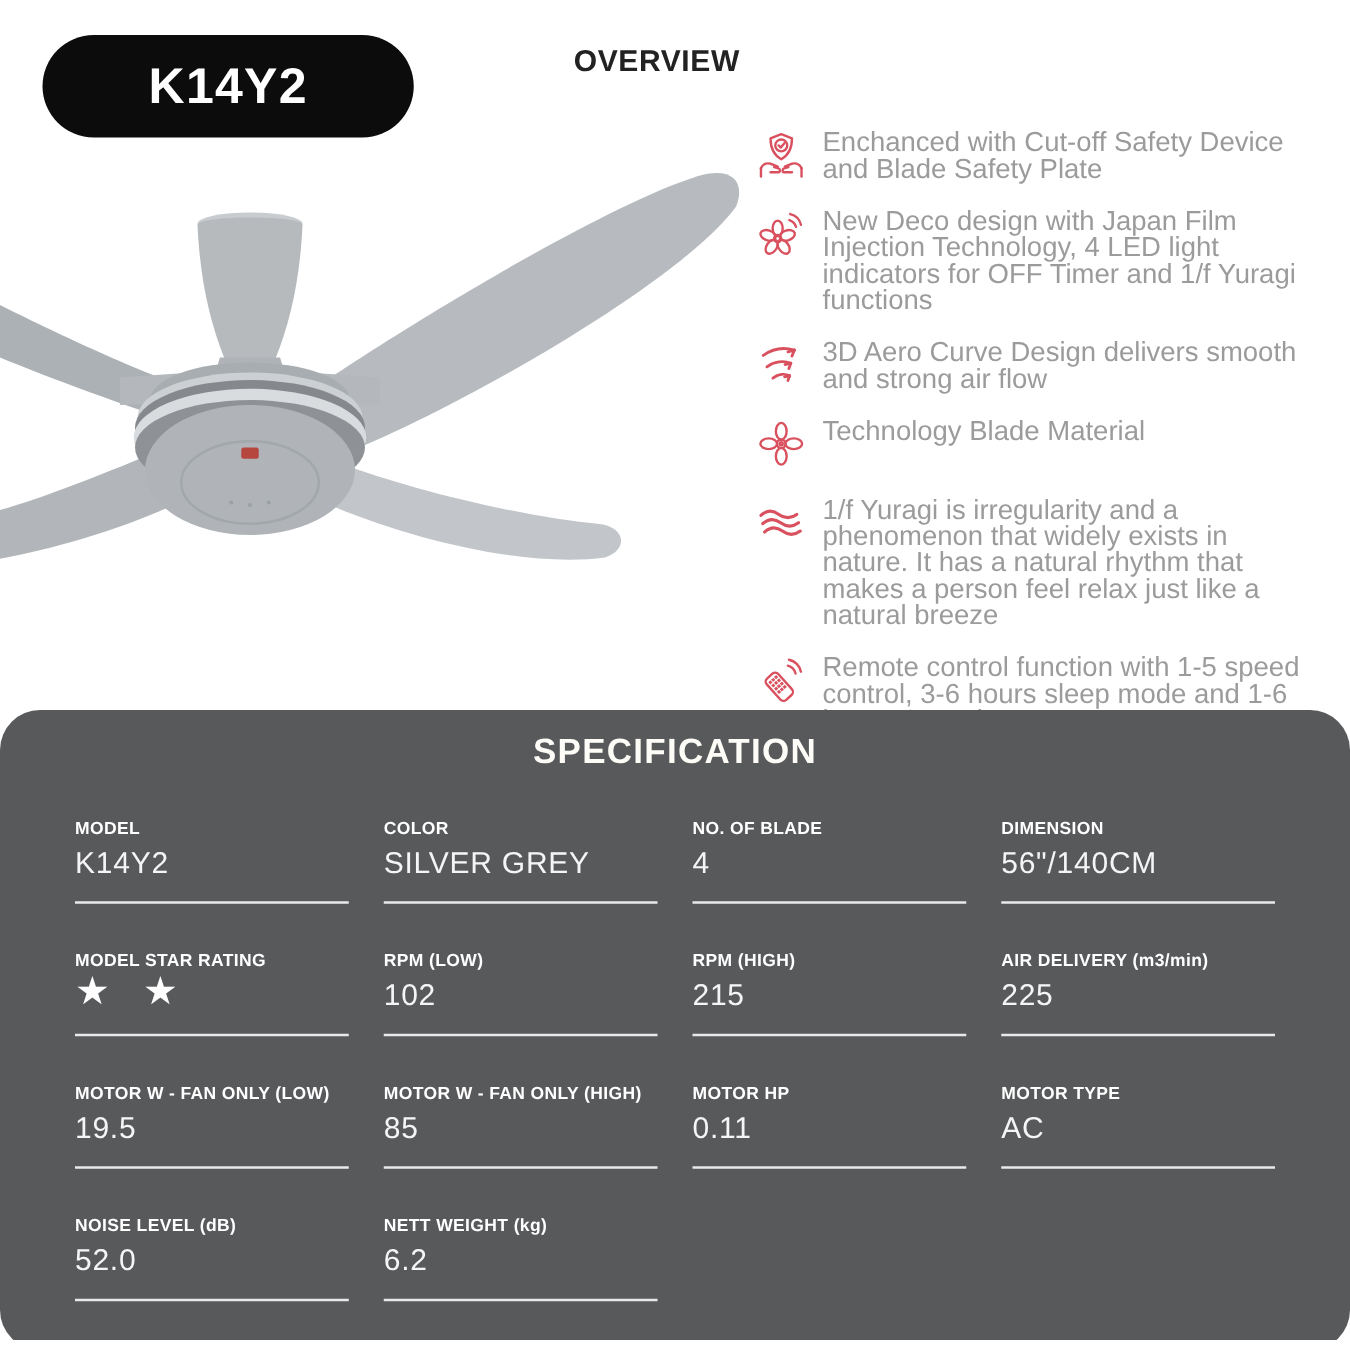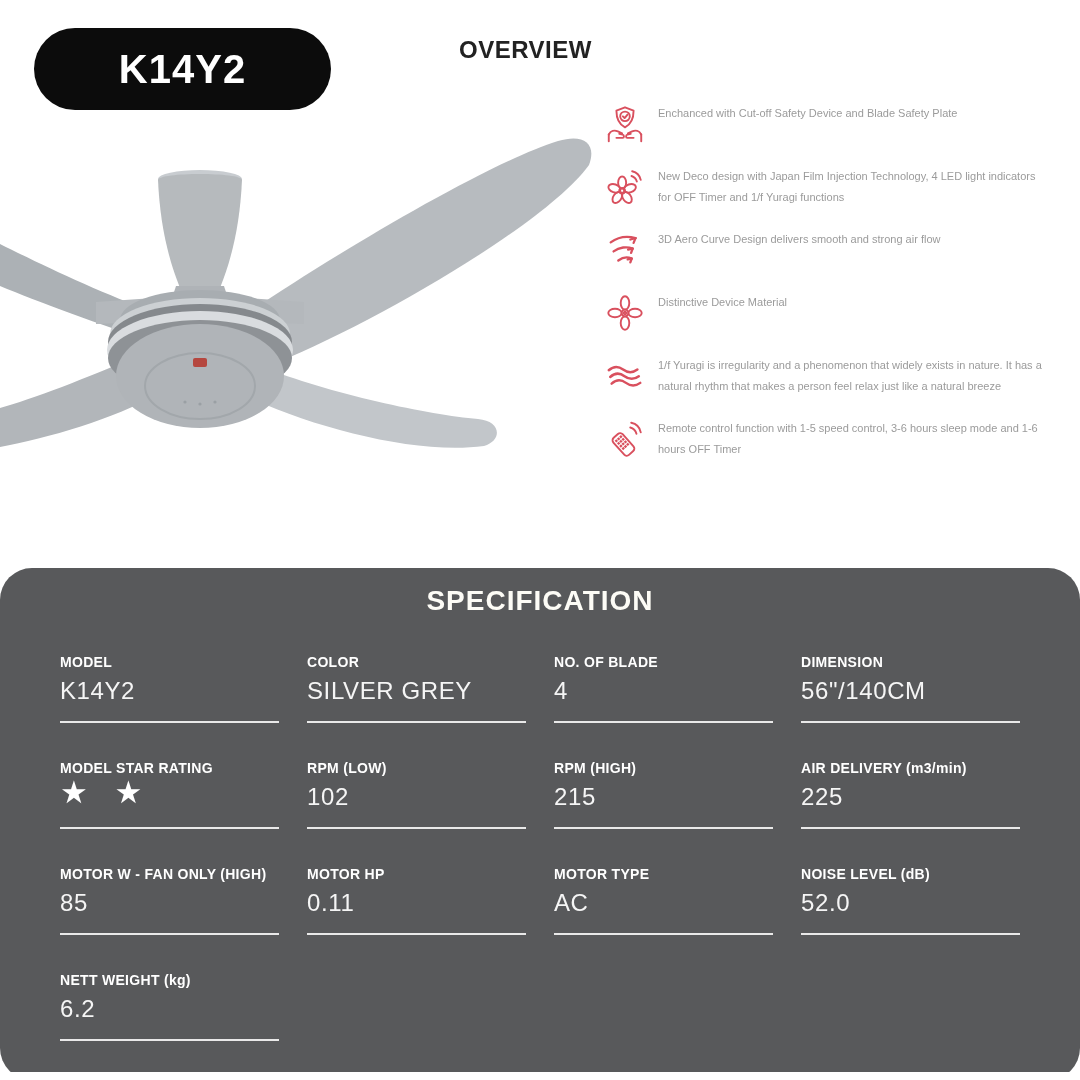--- a/index.html
+++ b/index.html
@@ -11,21 +11,21 @@
          border-radius:42px;display:flex;align-items:center;justify-content:center;}
   .badge span{color:#ffffff;font-size:40px;font-weight:700;letter-spacing:1px;}
 
   
   .overview-title{position:absolute;left:459px;top:36px;margin:0;font-size:24px;font-weight:700;
                   color:#222;letter-spacing:.5px;}
   .features{position:absolute;left:604px;top:103px;width:452px;display:flex;flex-direction:column;gap:21px;}
   .feature{display:flex;gap:12px;align-items:flex-start;}
   .feature .ficon{flex:0 0 42px;width:42px;height:42px;}
   .feature .ficon svg{width:42px;height:42px;display:block;}
-  .feature p{margin:0;font-size:11px;line-height:21px;color:#9b9b9b;max-width:390px;}
+  .feature p{margin:0;font-size:22px;line-height:21px;color:#9b9b9b;max-width:390px;}
 
   
   .fan-wrap{position:absolute;left:0;top:128px;width:620px;height:442px;}
   .fan-wrap svg{width:100%;height:100%;display:block;}
 
   
   .spec{position:absolute;left:0;top:568px;width:1080px;height:512px;background:#58595b;border-radius:32px;}
   .spec-title{margin:0;padding-top:17px;text-align:center;color:#fdfcf6;font-size:28px;
               font-weight:700;letter-spacing:1px;}
   .spec-grid{position:absolute;left:60px;top:86px;width:960px;display:grid;
@@ -135,21 +135,21 @@
       <span class="ficon">
           <svg viewBox="0 0 44 44" fill="none" stroke="#d9505e" stroke-width="2">
     <ellipse cx="22" cy="11.5" rx="4.5" ry="7"></ellipse>
             <ellipse cx="22" cy="32.5" rx="4.5" ry="7"></ellipse>
     <ellipse cx="11.5" cy="22" rx="7" ry="4.5"></ellipse>
             <ellipse cx="32.5" cy="22" rx="7" ry="4.5"></ellipse>
     <circle cx="22" cy="22" r="3.6"></circle>
             <circle cx="22" cy="22" r="1.3"></circle>
           </svg>
         </span>
-      <p>Distinctive Device Material</p>
+      <p>Technology Blade Material</p>
     </div>
 
     <div class="feature">
       <span class="ficon">
           <svg viewBox="0 0 44 44" fill="none" stroke="#d9505e" stroke-width="2.6" stroke-linecap="round">
     <path d="M5 16 C10 11.5 15 11.5 20 15.2 C25 18.9 30 18.9 35 15.2"></path>
     <path d="M6.5 23 C11.5 18.5 16.5 18.5 21.5 22.2 C26.5 25.9 31.5 25.9 36.5 22.2"></path>
     <path d="M8 30 C13 25.5 18 25.5 23 29.2 C28 32.9 33 32.9 38 29.2"></path>
           </svg>
         </span>
@@ -228,20 +228,25 @@
       <div class="val">215</div>
       <div class="line"></div>
     </div>
 
     <div class="cell">
       <div class="lbl">AIR DELIVERY (m3/min)</div>
       <div class="val">225</div>
       <div class="line"></div>
     </div>
 
+    <div class="cell">
+      <div class="lbl">MOTOR W - FAN ONLY (LOW)</div>
+      <div class="val">19.5</div>
+      <div class="line"></div>
+    </div>
 
     <div class="cell">
       <div class="lbl">MOTOR W - FAN ONLY (HIGH)</div>
       <div class="val">85</div>
       <div class="line"></div>
     </div>
 
     <div class="cell">
       <div class="lbl">MOTOR HP</div>
       <div class="val">0.11</div>

